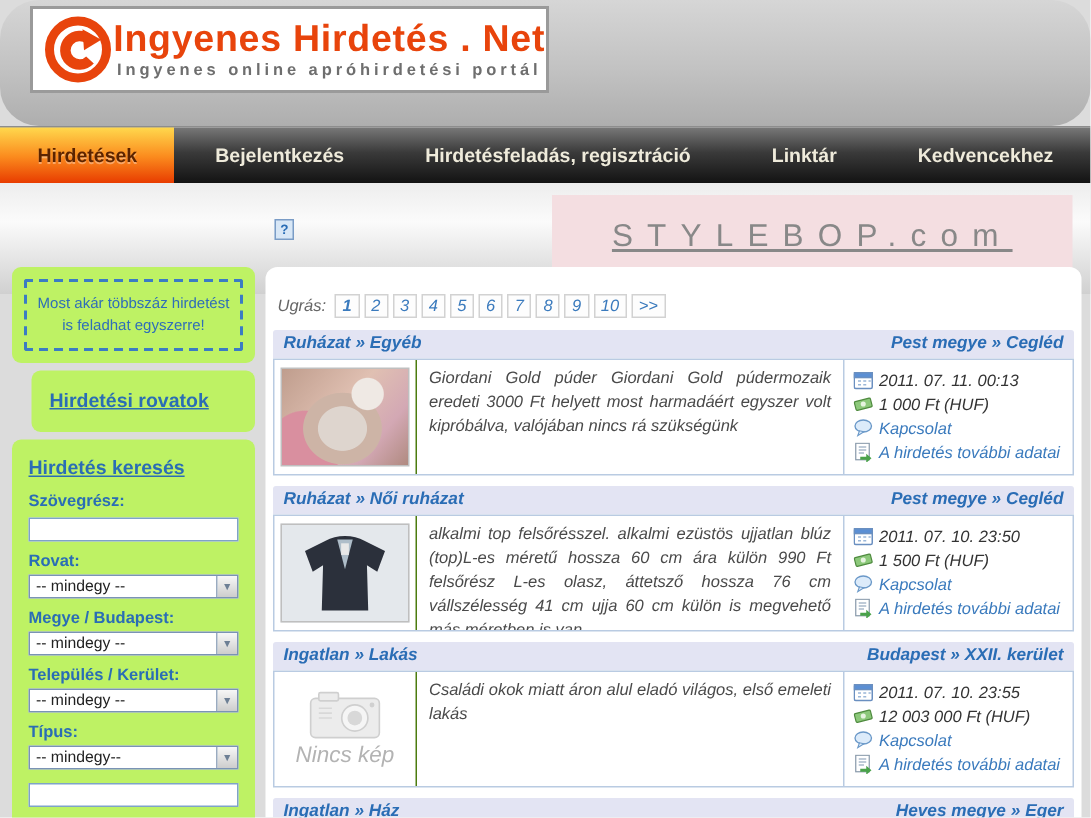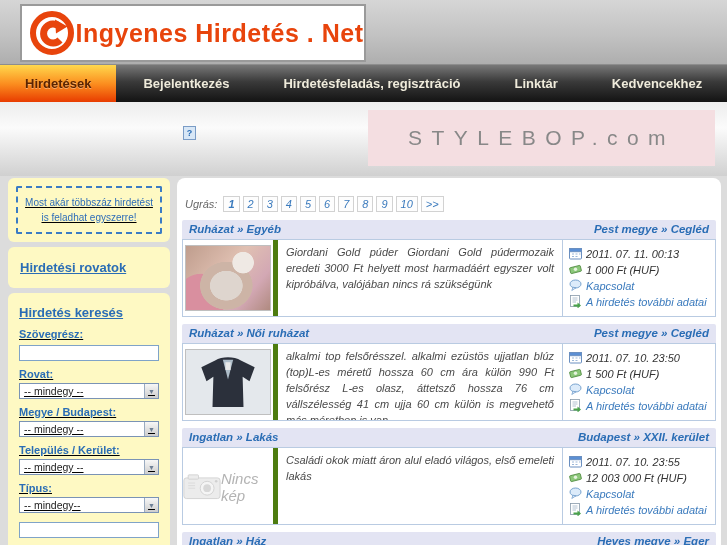--- a/index.html
+++ b/index.html
@@ -1,21 +1,21 @@
 <!DOCTYPE html>
 <html><head>
 <meta charset="utf-8">
 <style>
   * { margin:0; padding:0; box-sizing:border-box; }
   html,body { width:727px; height:545px; overflow:hidden; }
   body { font-family:"Liberation Sans", sans-serif; background:#dcdcdc; }
   .page { position:relative; width:727px; height:545px; overflow:hidden; }
 
   
-  .header { height:64px; background:linear-gradient(#d6d6d6,#c2c2c2 55%,#aeaeae); position:relative; }
+  .header { height:84px; background:linear-gradient(#d6d6d6,#c2c2c2 55%,#aeaeae); position:relative;border-radius:26px; }
   .logo-box { position:absolute; left:20px; top:4px; width:346px; height:58px; background:#fff;
     border:2px solid #9a9a9a; display:flex; align-items:center; padding-left:7px; cursor:pointer; }
   .logo-icon { width:46px; height:46px; flex:0 0 46px; }
   .logo-text { flex:1; text-align:center; }
   .site-title { font-size:25px; font-weight:bold; color:#e8440c; letter-spacing:.5px; line-height:26px; }
   .site-subtitle { font-size:11px; font-weight:bold; color:#6e6e6e; letter-spacing:2.6px; margin-top:2px; }
 
   
   .nav { height:38px; background:linear-gradient(#787878,#3a3a3a 45%,#131313); border-top:1px solid #8d8d8d;
     display:flex; align-items:stretch; }
@@ -23,32 +23,32 @@
     cursor:pointer; white-space:nowrap; }
   .nav-item.active { background:linear-gradient(#ffd84d,#fb8c1e 52%,#e83c00); color:#5c2400;
     text-shadow:0 1px 0 rgba(255,255,255,.35); padding:0 25px; }
 
   
   .banner-strip { height:74px; background:linear-gradient(#ededed,#fbfbfb 35%,#d0d0d0); position:relative; }
   .broken-img { position:absolute; left:183px; top:24px; width:13px; height:14px; background:#d8e7f6;
     border:1px solid #7a9cc6; color:#2a6db5; font-size:9px; font-weight:bold; text-align:center; line-height:12px; }
   .ad-banner { position:absolute; right:12px; top:8px; width:347px; height:56px; background:#f4dee1;
     display:flex; align-items:center; justify-content:center; color:#888; font-size:21px;
-    letter-spacing:.45em; cursor:pointer; }
+    letter-spacing:.45em; cursor:pointer;text-decoration:underline; }
 
   
   .content { position:absolute; top:178px; left:0; right:0; bottom:0; }
 
   
   .sidebar { position:absolute; left:8px; top:0; width:162px; bottom:0; }
-  .side-panel { background:#fef9c3; border-radius:6px; margin-bottom:5px;text-decoration:underline; }
+  .side-panel { background:#bef264; border-radius:6px; margin-bottom:5px; }
   .promo-panel { padding:8px; }
   .promo-box { border:2px dashed #3b7cc4; border-radius:2px; padding:7px 4px; text-align:center;
     color:#2f6eb8; font-size:10px; line-height:1.5; cursor:pointer; }
-  .cats-panel { padding:11px 12px 12px; }
+  .cats-panel { padding:11px 12px 12px;margin-left:13px; }
   .side-link { color:#2a6db5; font-size:13px; font-weight:bold; text-decoration:underline; cursor:pointer; display:inline-block; }
   .search-panel { padding:10px 11px; border-radius:6px 6px 0 0; height:258px; overflow:hidden; }
   .fgroup { margin-top:7px; }
   .flabel { font-size:11px; font-weight:bold; color:#2a6db5; margin-bottom:3px; }
   .tinput { width:100%; height:16px; border:1px solid #7fa3c8; background:#fff; font-size:11px; padding:0 3px;
     font-family:"Liberation Sans", sans-serif; }
   .select { height:16px; border:1px solid #7a93b5; background:#fff; display:flex; align-items:center; cursor:pointer;gap:22px; }
   .select-value { flex:1; font-size:10.5px; color:#222; padding-left:4px; white-space:nowrap; overflow:hidden; }
   .select-arrow { width:14px; align-self:stretch; border-left:1px solid #9aabc0;
     background:linear-gradient(#f7f7f7,#cdcdcd); color:#6d7f95; font-size:7px; display:flex;
@@ -61,21 +61,21 @@
   .pag-label { font-size:11px; color:#666; margin-right:6px; }
   .page-box { min-width:9px; padding:1px 4px; margin-right:3px; border:1px solid #d2d2d2; background:#fdfdfd;
     color:#3a7abd; font-size:11px; text-align:center; cursor:pointer; }
   .page-box.current { font-weight:bold; }
 
   .listing { margin-bottom:7px; }
   .row-head { display:flex; justify-content:space-between; background:#e3e4f3; padding:3px 7px 4px;
     border-radius:2px 2px 0 0;align-items:center; }
   .row-head span { font-size:11.5px; font-weight:bold; color:#2a6db5; cursor:pointer; }
   .row-body { display:flex; border:1px solid #b9cbe2; background:#fff; height:78px; }
-  .cell-thumb { width:95px; flex:0 0 95px; border-right:5px solid #4d7c0f; display:flex; flex-direction:row;
+  .cell-thumb { width:95px; flex:0 0 95px; border-right:1px solid #4d7c0f; display:flex; flex-direction:column;
     align-items:center; justify-content:center; cursor:pointer; }
   .thumb { width:86px; height:66px; border:1px solid #bfbfbf; }
   .thumb-powder { background:
       radial-gradient(circle at 68% 26%, #efe9e4 0 14%, rgba(0,0,0,0) 15%),
       radial-gradient(ellipse at 48% 62%, #ded5ce 0 26%, #cdb4a6 27% 42%, rgba(0,0,0,0) 43%),
       radial-gradient(circle at 18% 82%, #d98f9f 0 28%, rgba(0,0,0,0) 29%),
       linear-gradient(130deg,#bf9d8d,#e0c0b2 45%,#d3a8b4 75%,#b08a80); }
   .thumb-jacket { background:#e4e8ec; display:flex; align-items:center; justify-content:center; }
   .no-image-text { font-size:15px; color:#b3b3b3; margin-top:2px; }
   .cell-desc { flex:1; padding:5px 8px; font-size:11px; color:#4a4a4a; line-height:1.45; text-align:justify;
@@ -92,20 +92,21 @@
 
   <div class="header">
     <div class="logo-box">
       <svg class="logo-icon" viewBox="0 0 46 46">
         <circle cx="23" cy="23" r="19" fill="#fff" stroke="#e8440c" stroke-width="6"></circle>
         <path d="M31 30 A 9.5 9.5 0 1 1 30.5 16.5" fill="none" stroke="#e8440c" stroke-width="7"></path>
         <polygon points="26,9.5 38.5,16.5 27,23.5" fill="#e8440c"></polygon>
       </svg>
       <div class="logo-text">
         <div class="site-title">Ingyenes Hirdetés . Net</div>
+        <div class="site-subtitle">Ingyenes online apróhirdetési portál</div>
       </div>
     </div>
   </div>
 
   <div class="nav">
     <div class="nav-item active">Hirdetések</div>
     <div class="nav-item">Bejelentkezés</div>
     <div class="nav-item">Hirdetésfeladás, regisztráció</div>
     <div class="nav-item">Linktár</div>
     <div class="nav-item">Kedvencekhez</div>

